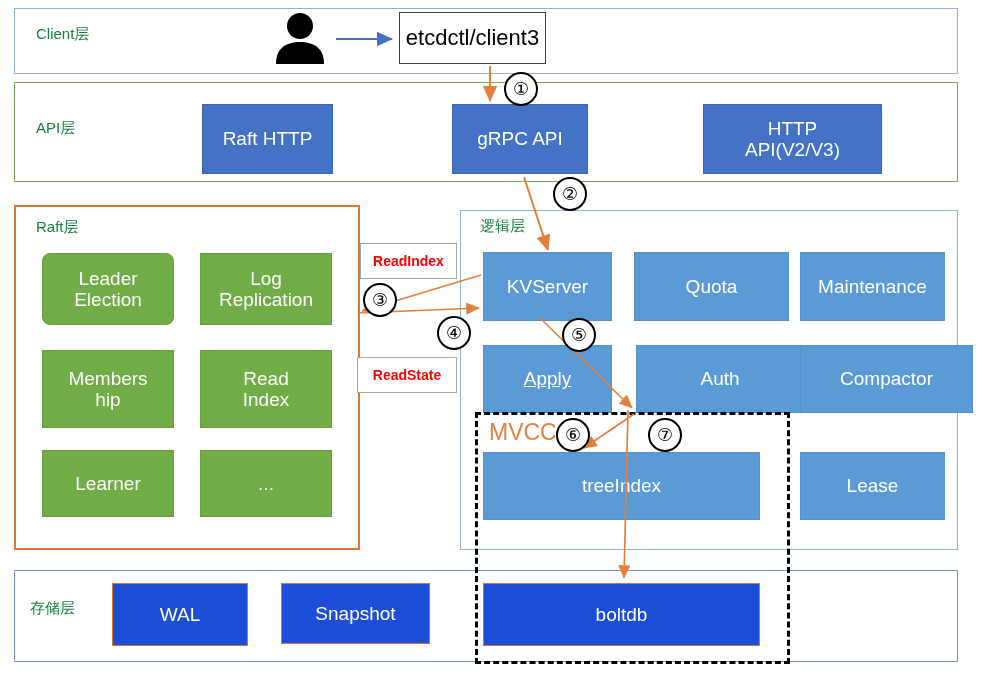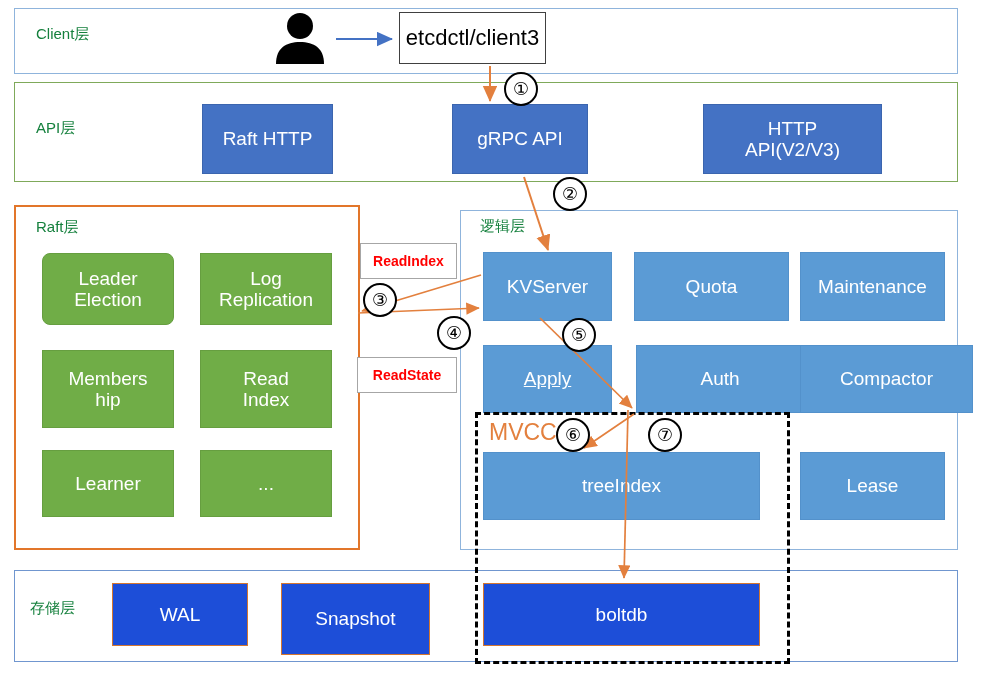--- a/index.html
+++ b/index.html
@@ -215,21 +215,21 @@
   <div class="box box-blue-light" style="left:800px; top:452px; width:145px; height:68px;">
     <span>Lease</span>
   </div>
 
   <div class="layer layer-store" style="left:14px; top:570px; width:944px; height:92px;"></div>
   <div class="layer-title" style="left:30px; top:600px;">存储层</div>
 
   <div class="box box-orange" style="left:112px; top:583px; width:136px; height:63px;">
     <span>WAL</span>
   </div>
-  <div class="box box-orange" style="left:281px; top:583px; width:149px; height:72px;">
+  <div class="box box-orange" style="left:281px; top:583px; width:149px; height:61px;">
     <span>Snapshot</span>
   </div>
   <div class="box box-orange" style="left:483px; top:583px; width:277px; height:63px;">
     <span>boltdb</span>
   </div>
 
   <div class="mvcc-dash" style="left:475px; top:412px; width:315px; height:252px;"></div>
   <div class="mvcc-label" style="left:489px; top:421px;">MVCC</div>
 
   <svg id="arrows">

